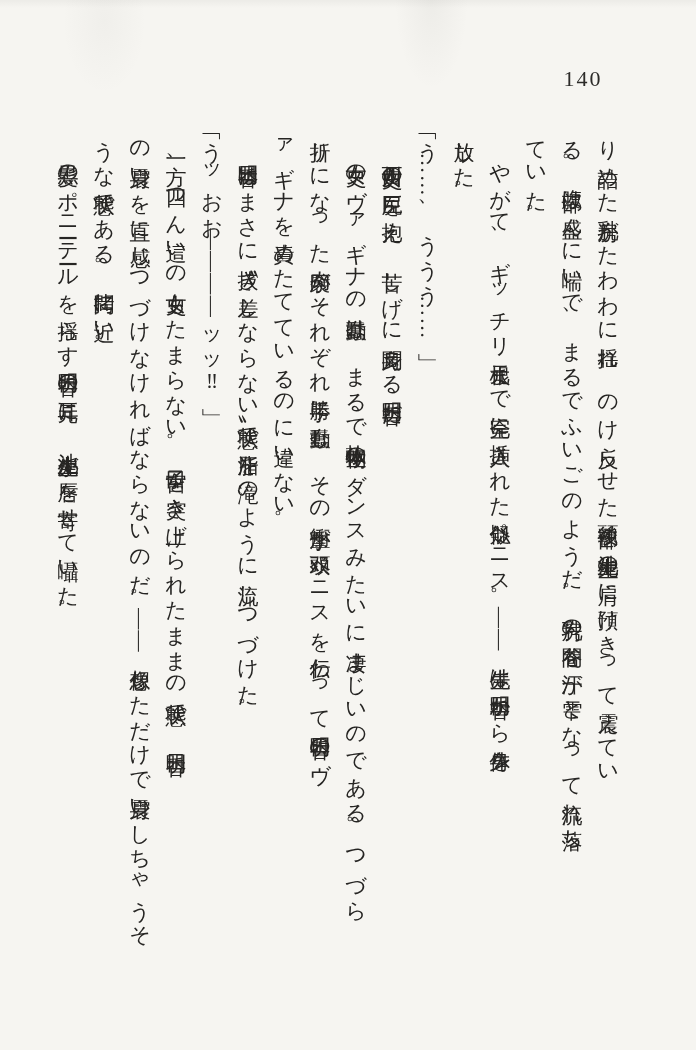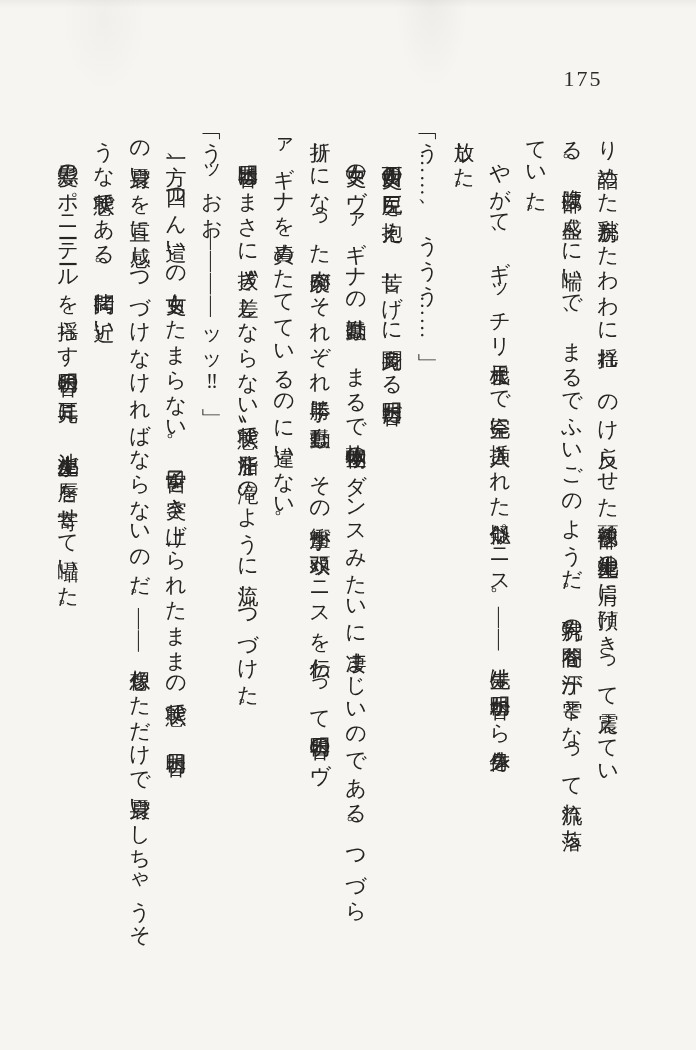--- a/index.html
+++ b/index.html
@@ -40,21 +40,21 @@
     font-size:21px;
     letter-spacing:1.3px;
     white-space:pre;
     color:#262523;
   }
 </style>
 </head>
 <body>
 
 <div class="page">
-  <div class="page-number">175</div>
+  <div class="page-number">140</div>
   <div class="text-block" id="text-block">
       <div class="tcol">り詰めた乳房がたわわに揺れ、のけ反らせた後頭部を池上先生の肩に預けきって震えてい</div>
       <div class="tcol">る。腹部は盛んに喘いで、まるでふいごのようだ。乳房の谷間を汗が雫となって流れ落ち</div>
       <div class="tcol">ていた。</div>
       <div class="tcol">　やがて、ギッチリ根元まで完全に挿入された疑似ペニス。――先生は明日香から身体を</div>
       <div class="tcol">放した。</div>
       <div class="tcol">「う……、ううう……」</div>
       <div class="tcol">　川西女史の巨尻を抱え、苦しげに身悶える明日香だ。</div>
       <div class="tcol">　女史のヴァギナの蠢動は、まるで軟体生物のダンスみたいに凄まじいのである。つづら</div>
       <div class="tcol">折りになった肉襞がそれぞれ勝手に蠢動し、その衝撃が双頭ペニスを伝わって明日香のヴ</div>

